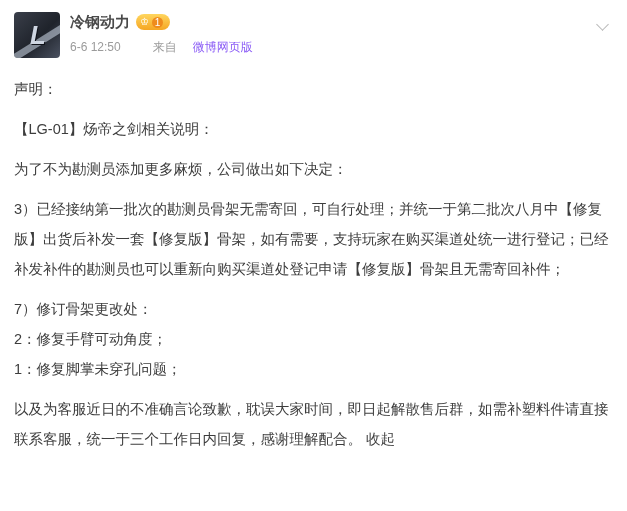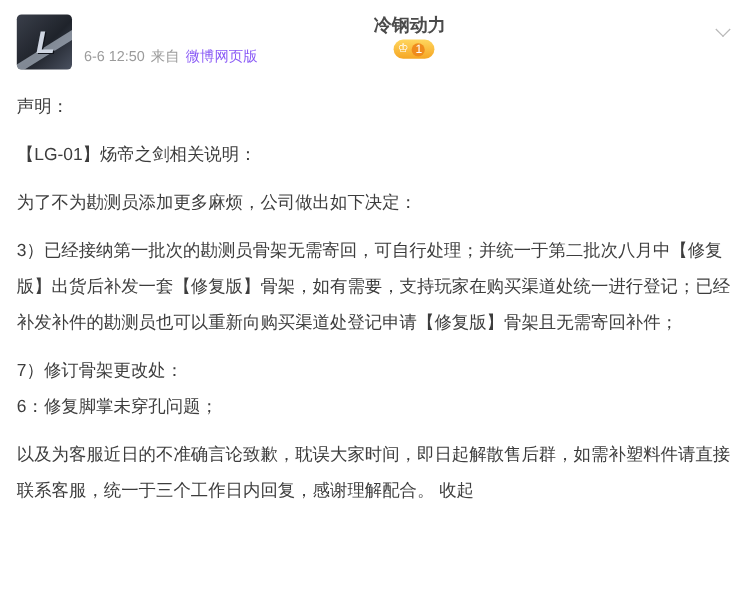--- a/index.html
+++ b/index.html
@@ -66,21 +66,20 @@
   .meta {
     margin-left: 10px;
     padding-top: 1px;
     flex: 1 1 auto;
     min-width: 0;
   }
   .name-row {
     display: flex;
     align-items: center;
     height: 22px;
-    flex-direction: column;
   }
   .nickname {
     font-size: 15px;
     color: #4a4a4a;
     font-weight: bold;
     line-height: 22px;
   }
   .crown-badge {
     margin-left: 6px;
     height: 16px;
@@ -109,24 +108,25 @@
     text-align: center;
     line-height: 11px;
   }
   .time-row {
     margin-top: 6px;
     font-size: 12px;
     color: #9b9b9b;
     line-height: 17px;
     display: flex;
     align-items: flex-end;
-    gap: 5px;
+    gap: 16px;
   }
   .time-row .source {
     color: #9b9b9b;
+    margin-left: 16px;
   }
   .time-row .source-link {
     color: #8b5cf6;
   }
   .chevron {
     position: absolute;
     right: 2px;
     top: 6px;
     width: 16px;
     height: 16px;
@@ -197,18 +197,19 @@
   <div class="content">
     <p>声明：</p>
     <p class="blank"></p>
     <p>【LG-01】炀帝之剑相关说明：</p>
     <p class="blank"></p>
     <p>为了不为勘测员添加更多麻烦，公司做出如下决定：</p>
     <p class="blank"></p>
     <p>3）已经接纳第一批次的勘测员骨架无需寄回，可自行处理；并统一于第二批次八月中【修复版】出货后补发一套【修复版】骨架，如有需要，支持玩家在购买渠道处统一进行登记；已经补发补件的勘测员也可以重新向购买渠道处登记申请【修复版】骨架且无需寄回补件；</p>
     <p class="blank"></p>
     <p>7）修订骨架更改处：</p>
-    <p>6：修复脚掌未穿孔问题；</p>
+    <p>2：修复手臂可动角度；</p>
+    <p>1：修复脚掌未穿孔问题；</p>
     <p class="blank"></p>
     <p><span>以及为客服近日的不准确言论致歉，耽误大家时间，即日起解散售后群，如需补塑料件请直接联系客服，统一于三个工作日内回复，感谢理解配合。</span><span class="fold-link">收起</span></p>
   </div>
 
 </div>
 
 </body></html>

